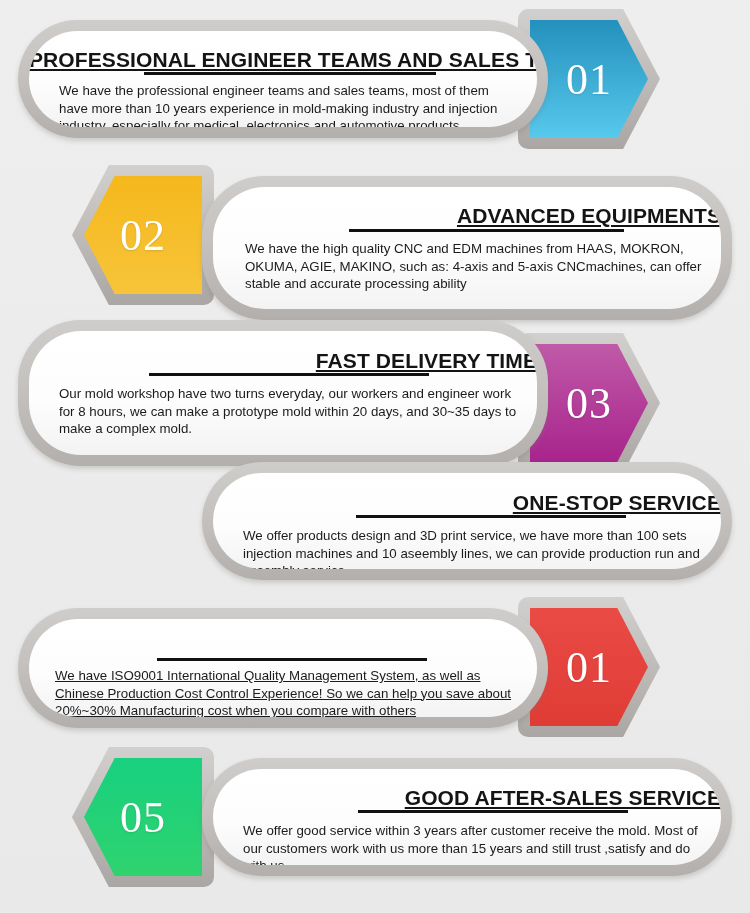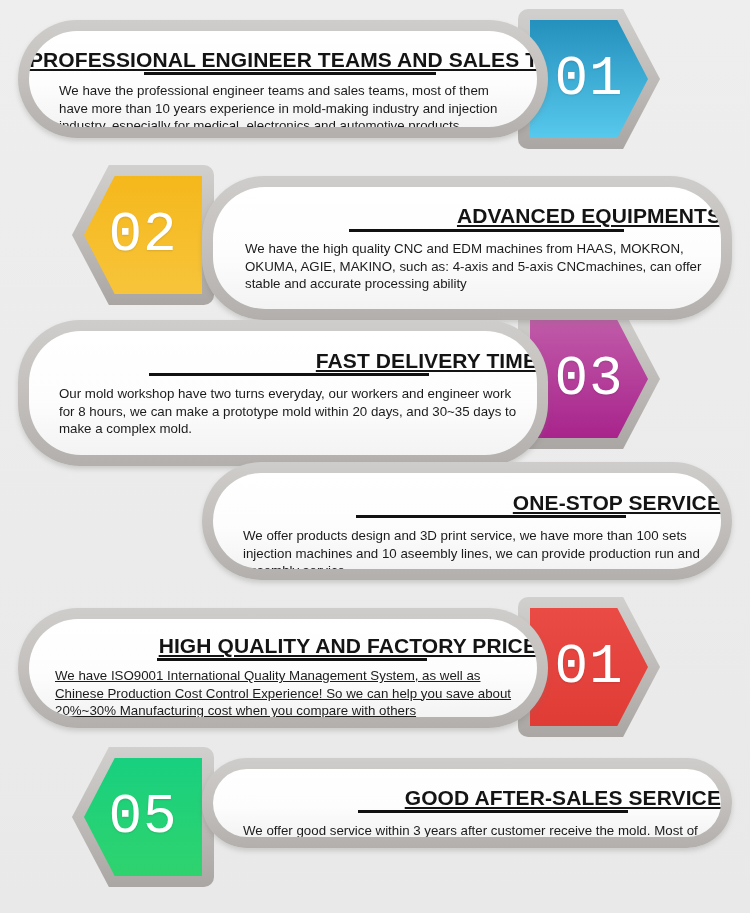--- a/index.html
+++ b/index.html
@@ -54,24 +54,24 @@
     width: 118px;
     height: 118px;
   }
   .badge .num {
     position: absolute;
     inset: 0;
     display: flex;
     align-items: center;
     justify-content: center;
     color: #ffffff;
-    font-size: 56px;
+    font-size: 44px;
     font-weight: 400;
     letter-spacing: 1px;
-    font-family: Liberation Mono, monospace;
+    font-family: Liberation Serif, serif;
     z-index: 3;
     text-shadow: 0 1px 2px rgba(0,0,0,0.12);
     text-align: center;
   }
 
   
   .badge.point-right .shadow-plate {
     clip-path: polygon(0% 0%, 74% 0%, 100% 50%, 74% 100%, 0% 100%);
     border-radius: 10px;
   }
@@ -144,21 +144,21 @@
   #row2 { top: 176px; height: 140px; padding-left: 8px; }
   #row2 .badge { left: 84px; }
   #row2 .card  { left: 202px; width: 530px; height: 144px; }
   #row2 .card-title { top: 17px; }
   #row2 .title-rule { left: 136px; width: 275px; top: 42px; }
   #row2 .card-body  { left: 32px; top: 53px; width: 470px; }
 
   
   #row3 { top: 320px; height: 140px; }
   #row3 .card  { left: 18px; width: 530px; height: 146px; }
-  #row3 .badge { left: 530px; }
+  #row3 .badge { left: 530px; margin-top: 24px; }
   #row3 .card-title { top: 18px; }
   #row3 .title-rule { left: 120px; width: 280px; top: 42px; }
   #row3 .card-body  { left: 30px; top: 54px; width: 464px; }
 
   
   #row4 { top: 462px; height: 140px; }
   #row4 .badge { left: 84px; }
   #row4 .card  { left: 202px; width: 530px; height: 118px; }
   #row4 .card-title { top: 18px; }
   #row4 .title-rule { left: 143px; width: 270px; top: 42px; }
@@ -168,21 +168,21 @@
   #row5 { top: 608px; height: 142px; }
   #row5 .card  { left: 18px; width: 530px; height: 120px; }
   #row5 .badge { left: 530px; }
   #row5 .card-title { top: 15px; }
   #row5 .title-rule { left: 128px; width: 270px; top: 39px; }
   #row5 .card-body  { left: 26px; top: 48px; width: 472px; text-decoration: underline; }
 
   
   #row6 { top: 758px; height: 140px; }
   #row6 .badge { left: 84px; }
-  #row6 .card  { left: 202px; width: 530px; height: 90px; }
+  #row6 .card  { left: 202px; width: 530px; height: 118px; }
   #row6 .card-title { top: 17px; }
   #row6 .title-rule { left: 145px; width: 270px; top: 41px; }
   #row6 .card-body  { left: 30px; top: 53px; width: 470px; }
 </style>
 </head>
 <body>
 
 <div id="board">
 
   <div class="row" id="row1">
@@ -241,21 +241,20 @@
   </div>
 
   <div class="row" id="row5">
     <div class="badge point-right">
       <div class="shadow-plate"></div>
       <div class="face" style="background: linear-gradient(rgb(234, 75, 69) 0%, rgb(224, 60, 54) 100%);"></div>
       <div class="num">01</div>
     </div>
     <div class="card">
       <div class="card-inner">
-        <div class="card-title">HIGH QUALITY AND FACTORY PRICE</div>
         <div class="title-rule"></div>
         <div class="card-body">We have ISO9001 International Quality Management System, as well as Chinese Production Cost Control Experience! So we can help you save about 20%~30% Manufacturing cost when you compare with others</div>
       </div>
     </div>
   </div>
 
   <div class="row" id="row6">
     <div class="badge point-left">
       <div class="shadow-plate"></div>
       <div class="face" style="background: linear-gradient(rgb(24, 208, 127) 0%, rgb(47, 211, 110) 100%);"></div>

